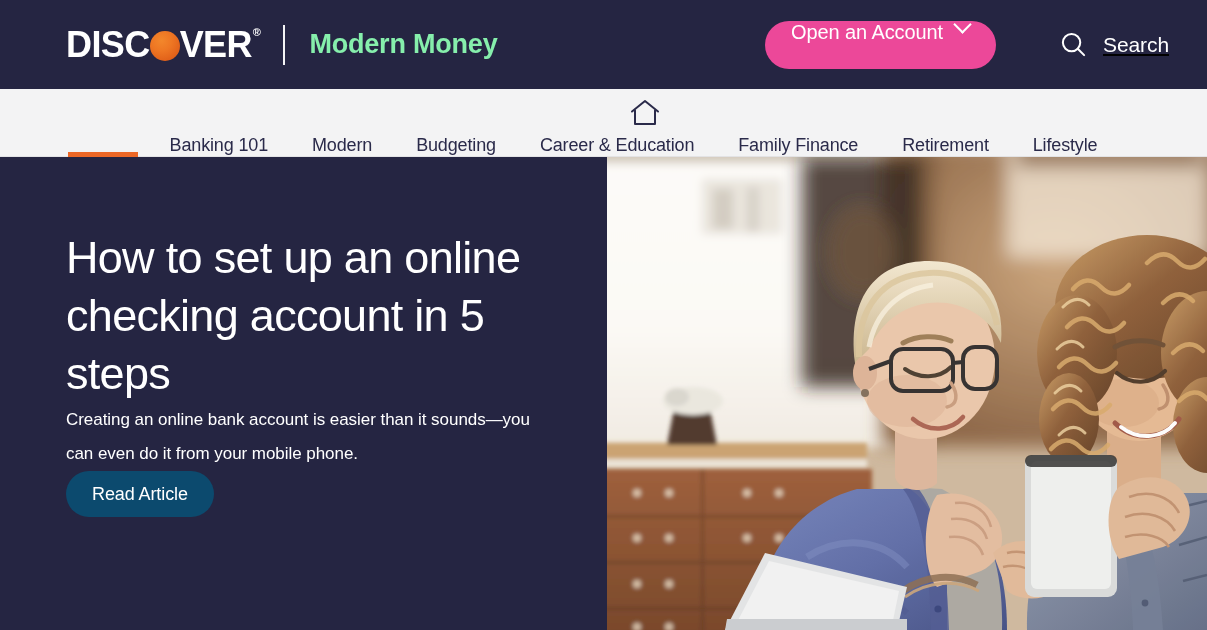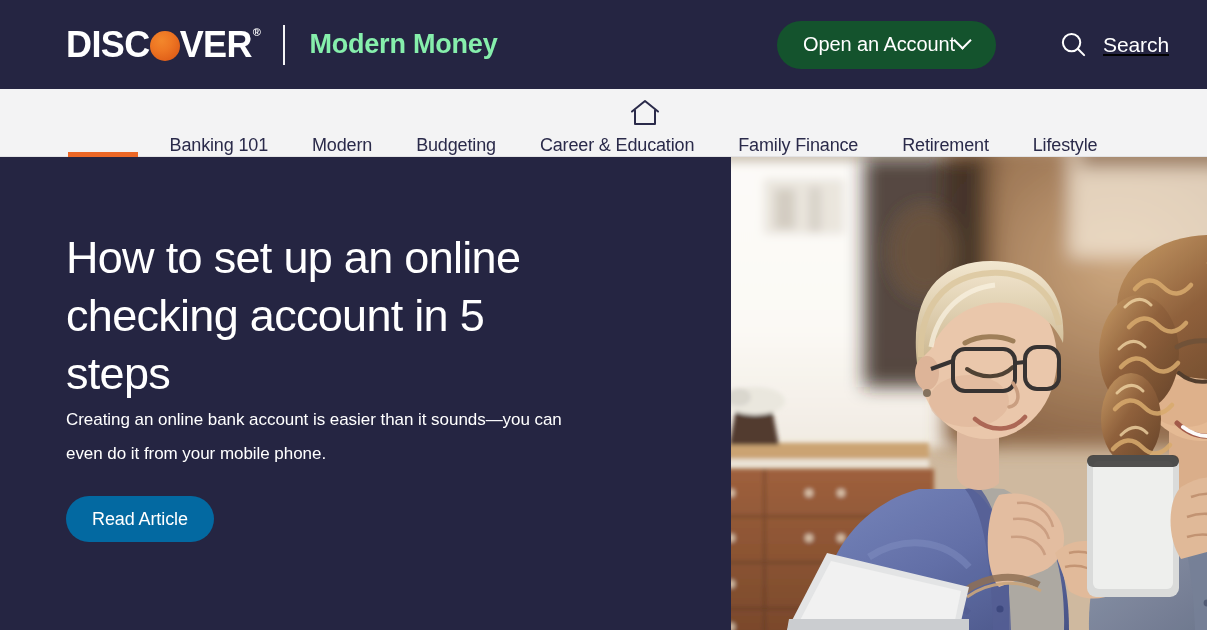--- a/index.html
+++ b/index.html
@@ -93,32 +93,32 @@
   }
 
   .header-right {
     margin-left: auto;
     display: flex;
     align-items: center;
     margin-right: 38px;
   }
 
   .open-account-btn {
-    background: #14532d;
+    background: #ec4899;
     color: #ffffff;
     border: none;
     border-radius: 28px;
     height: 48px;
     padding: 0 26px;
     font-family: "Liberation Sans", sans-serif;
     font-size: 20px;
     font-weight: 400;
     letter-spacing: -0.1px;
     display: flex;
-    align-items: center;
+    gap: 12px;
     cursor: pointer;
     white-space: nowrap;
   }
 
   .chev-down {
     display: inline-block;
     width: 15px;
     height: 15px;
     position: relative;
     top: -3px;
@@ -206,21 +206,21 @@
 
   
   .hero {
     position: relative;
     height: 473px;
     background: #252542;
     display: flex;
   }
 
   .hero-text {
-    width: 731px;
+    width: 607px;
     padding: 1px 66px;
     padding-top: 72px;
     flex-shrink: 0;
   }
 
   .hero-title {
     font-size: 45px;
     line-height: 58px;
     font-weight: 400;
     color: #ffffff;
@@ -231,22 +231,21 @@
   .hero-desc {
     font-size: 17px;
     line-height: 34px;
     color: #ffffff;
     font-weight: 400;
     letter-spacing: -0.05px;
     max-width: 510px;
   }
 
   .read-btn {
-    margin-top: 25px;
-    background: #0369a1;
+    background: #0c4a6e;
     color: #ffffff;
     border: none;
     border-radius: 24px;
     height: 46px;
     padding: 0 26px;
     font-family: "Liberation Sans", sans-serif;
     font-size: 18px;
     font-weight: 400;
     letter-spacing: -0.1px;
     cursor: pointer;

